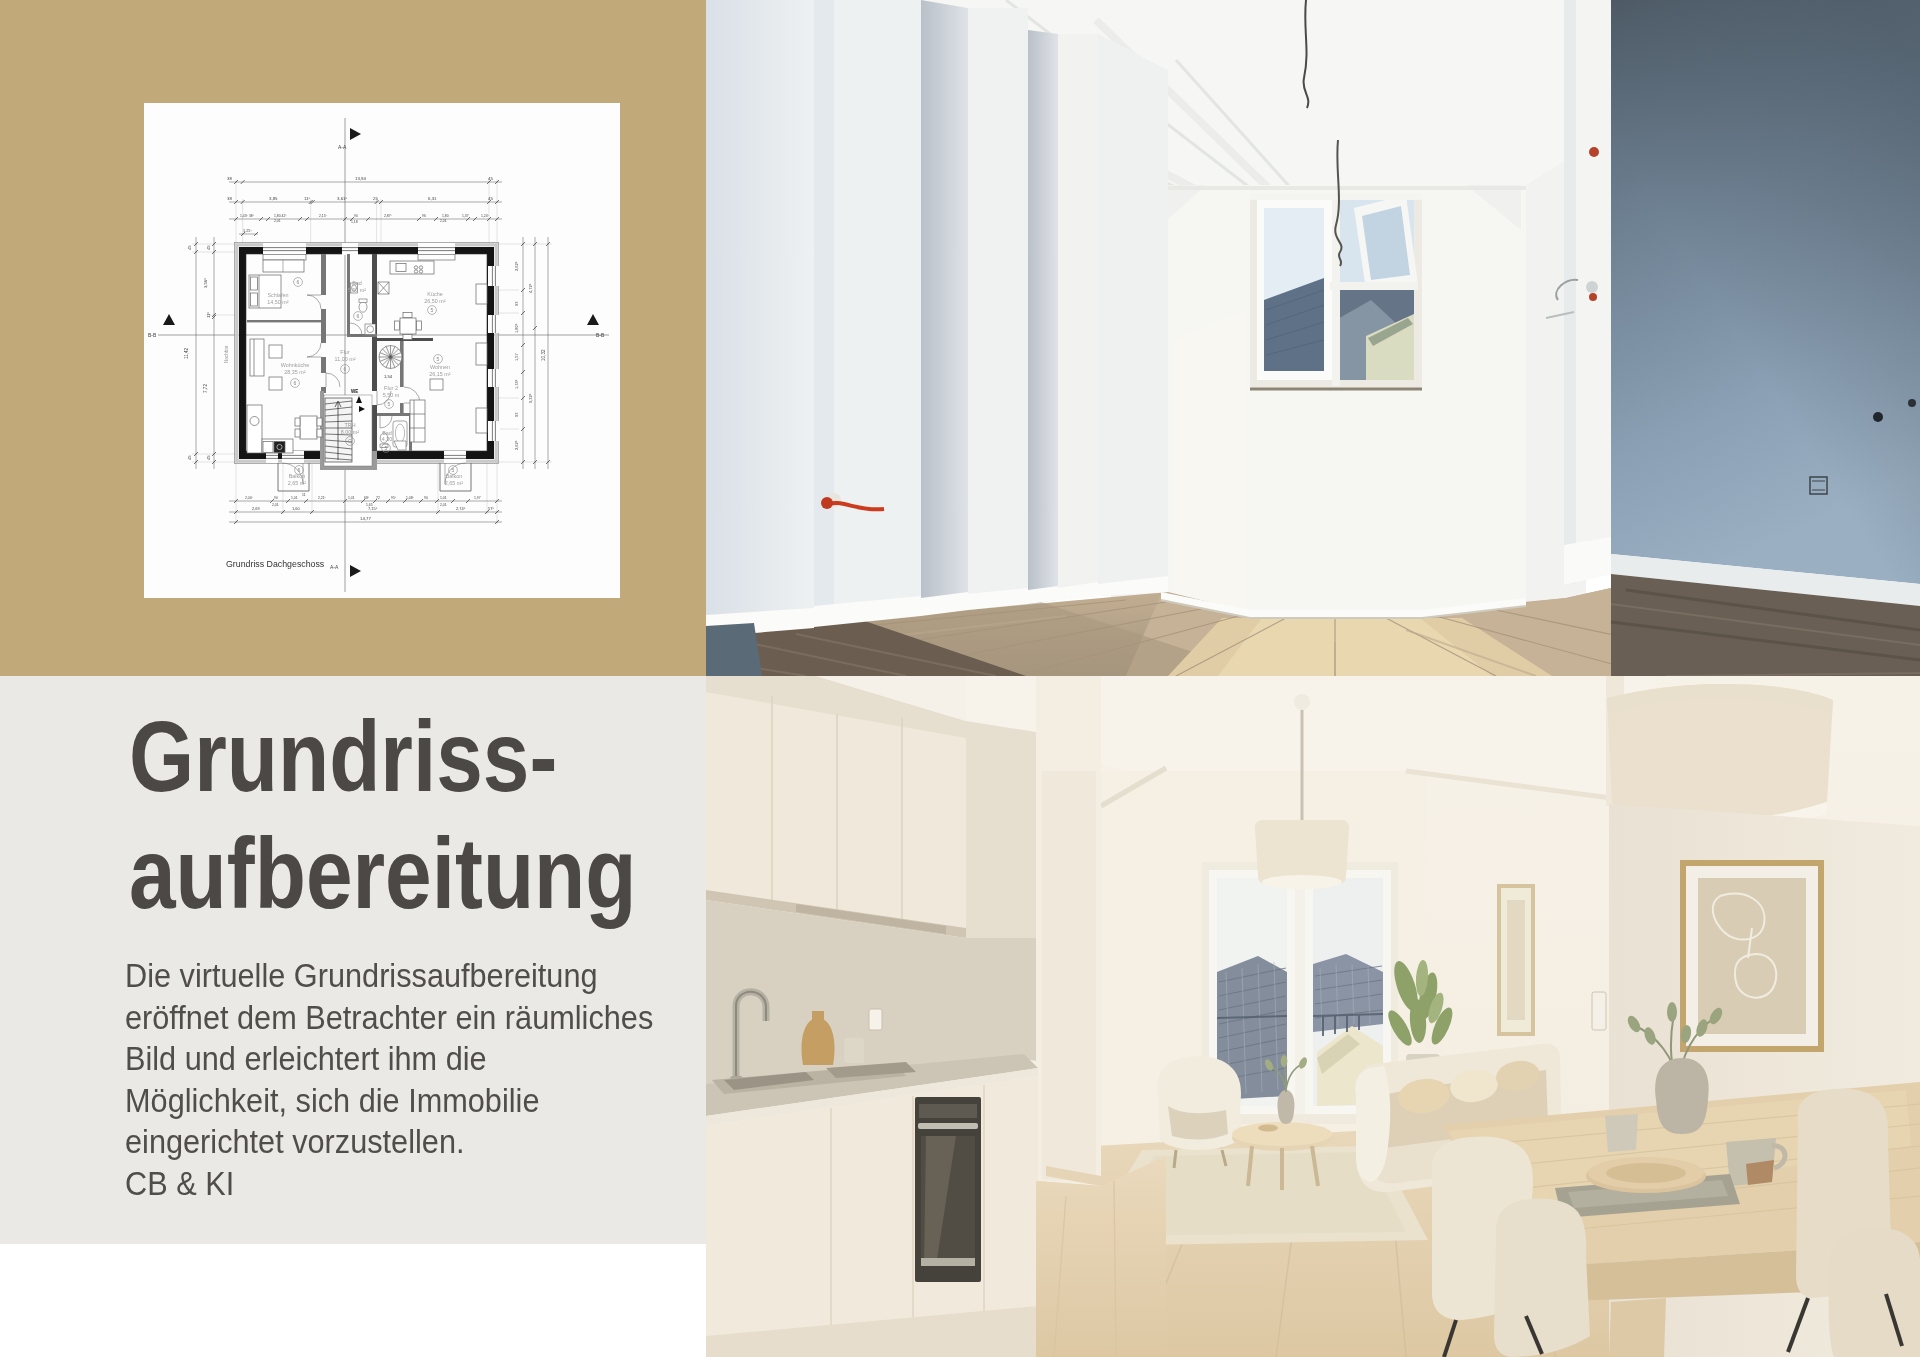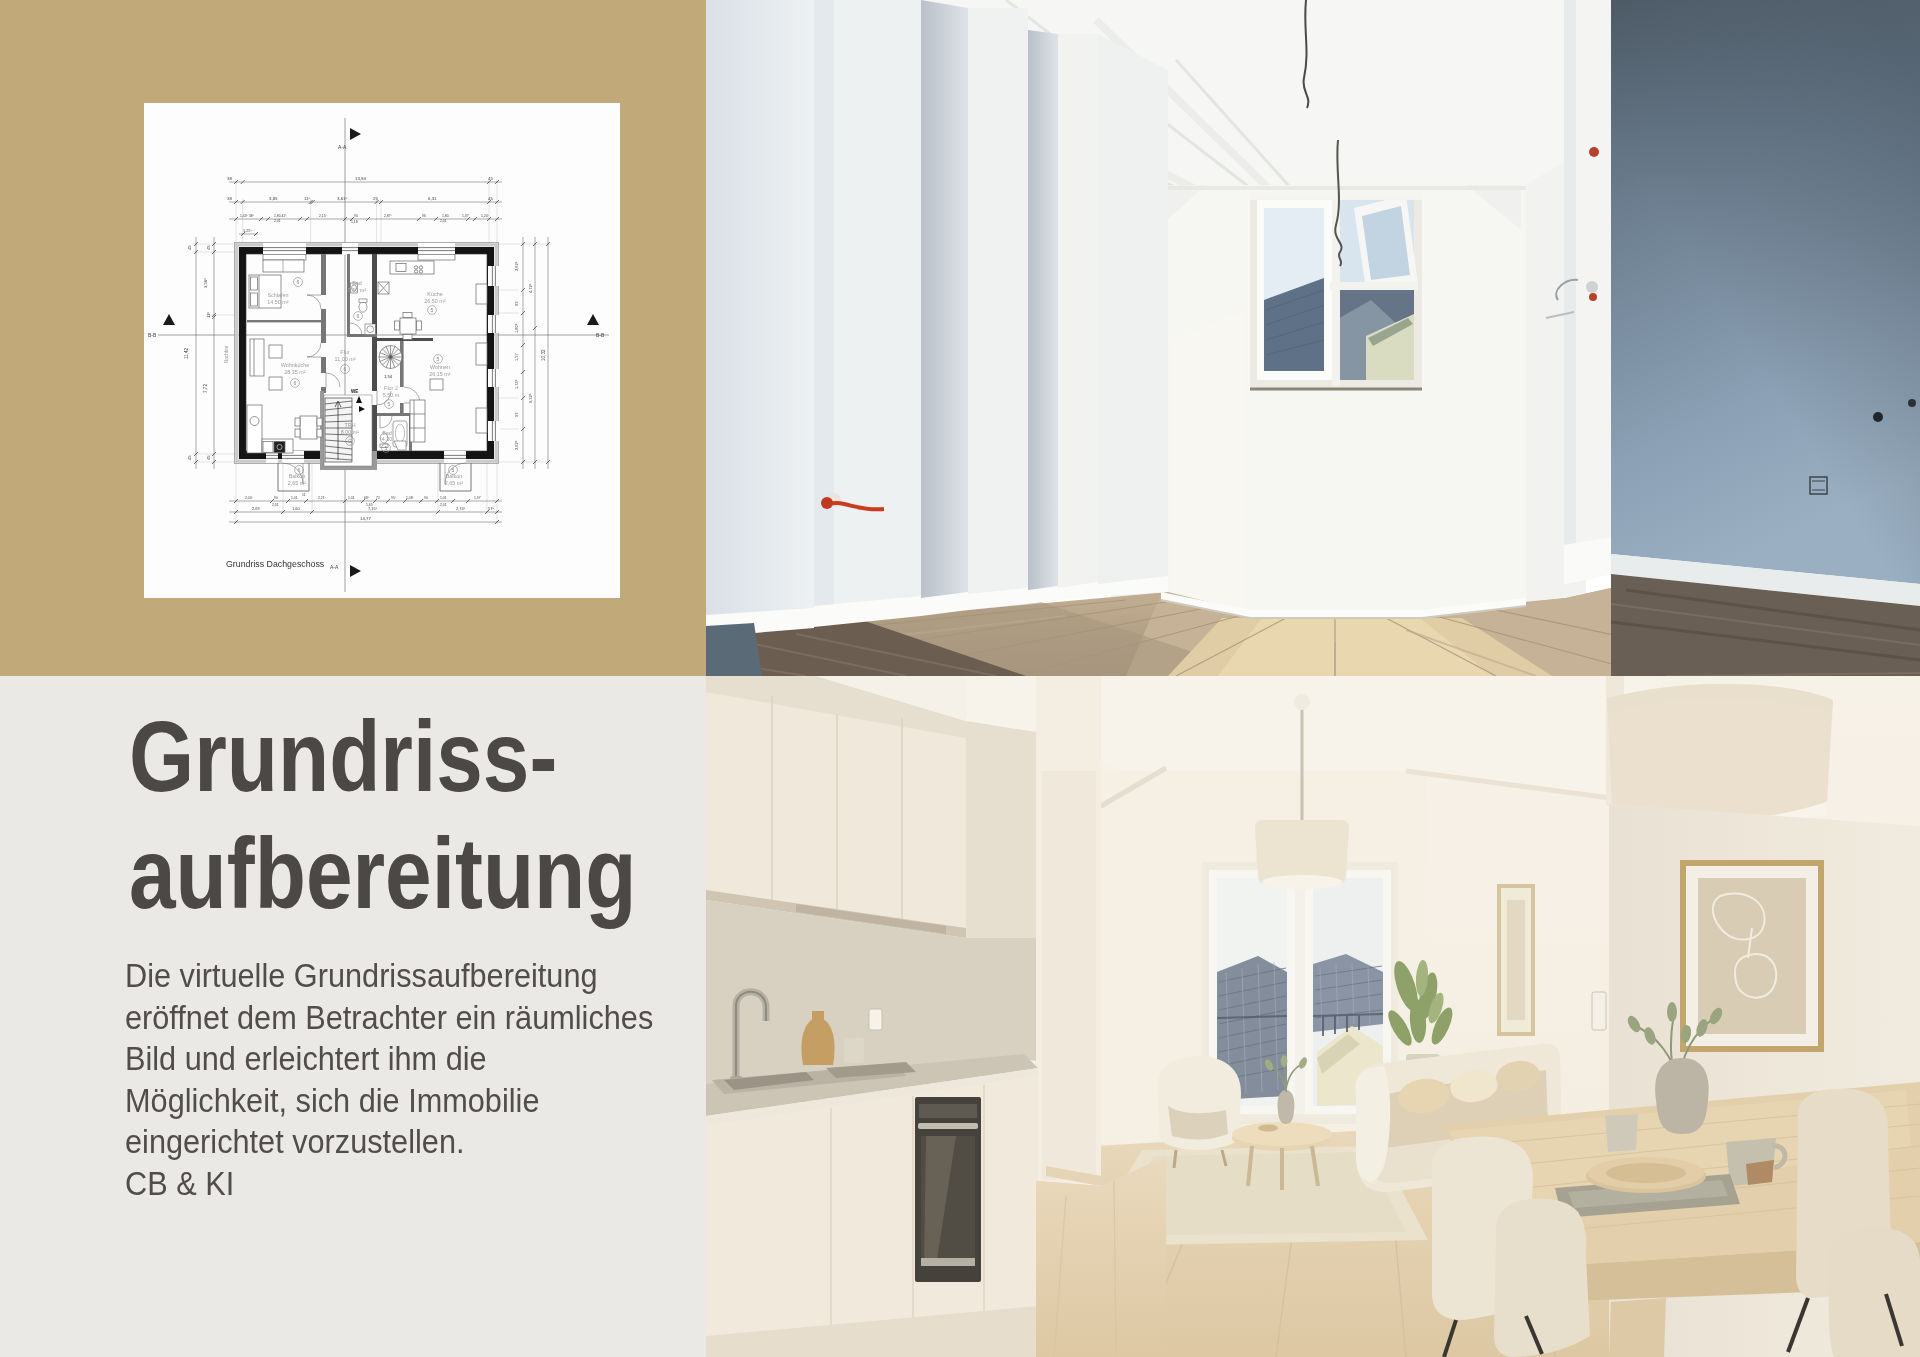--- a/index.html
+++ b/index.html
@@ -746,21 +746,21 @@
   <circle cx="1172" cy="417" r="5" fill="#20262b"></circle>
   <circle cx="1206" cy="403" r="4" fill="#2a3036"></circle>
   <rect x="1104" y="477" width="17" height="17" fill="none" stroke="#3d4549" stroke-width="1.5"></rect>
   <line x1="1106" y1="481" x2="1119" y2="481" stroke="#3d4549" stroke-width="1"></line>
   <line x1="1106" y1="490" x2="1119" y2="490" stroke="#3d4549" stroke-width="1"></line>
 
   <polygon points="0,626 48,623 56,676 0,676" fill="#5b6a77"></polygon>
 </svg>
 </div>
 
-<div class="abs" style="left:0;top:676px;width:706px;height:681px;background:#ebe9e6;">
+<div class="abs" style="left:0;top:676px;width:706px;height:568px;background:#ebe9e6;">
 
   <div class="abs" style="left:129px;top:22px;width:700px;font-weight:bold;color:#4b4846;
        font-size:100px;line-height:117px;transform:scaleX(0.838);transform-origin:left top;">Grundriss-<br>aufbereitung</div>
 
   <div class="abs" style="left:125px;top:279px;width:700px;color:#504d4a;
        font-size:33px;line-height:41.5px;transform:scaleX(0.93);transform-origin:left top;">Die virtuelle Grundrissaufbereitung<br>eröffnet dem Betrachter ein räumliches<br>Bild und erleichtert ihm die<br>Möglichkeit, sich die Immobilie<br>eingerichtet vorzustellen.<br>CB &amp; KI</div>
 </div>
 
 <div class="abs" style="left:706px;top:676px;width:1214px;height:681px;">
 <svg width="1214" height="681" viewBox="0 0 1214 681">

